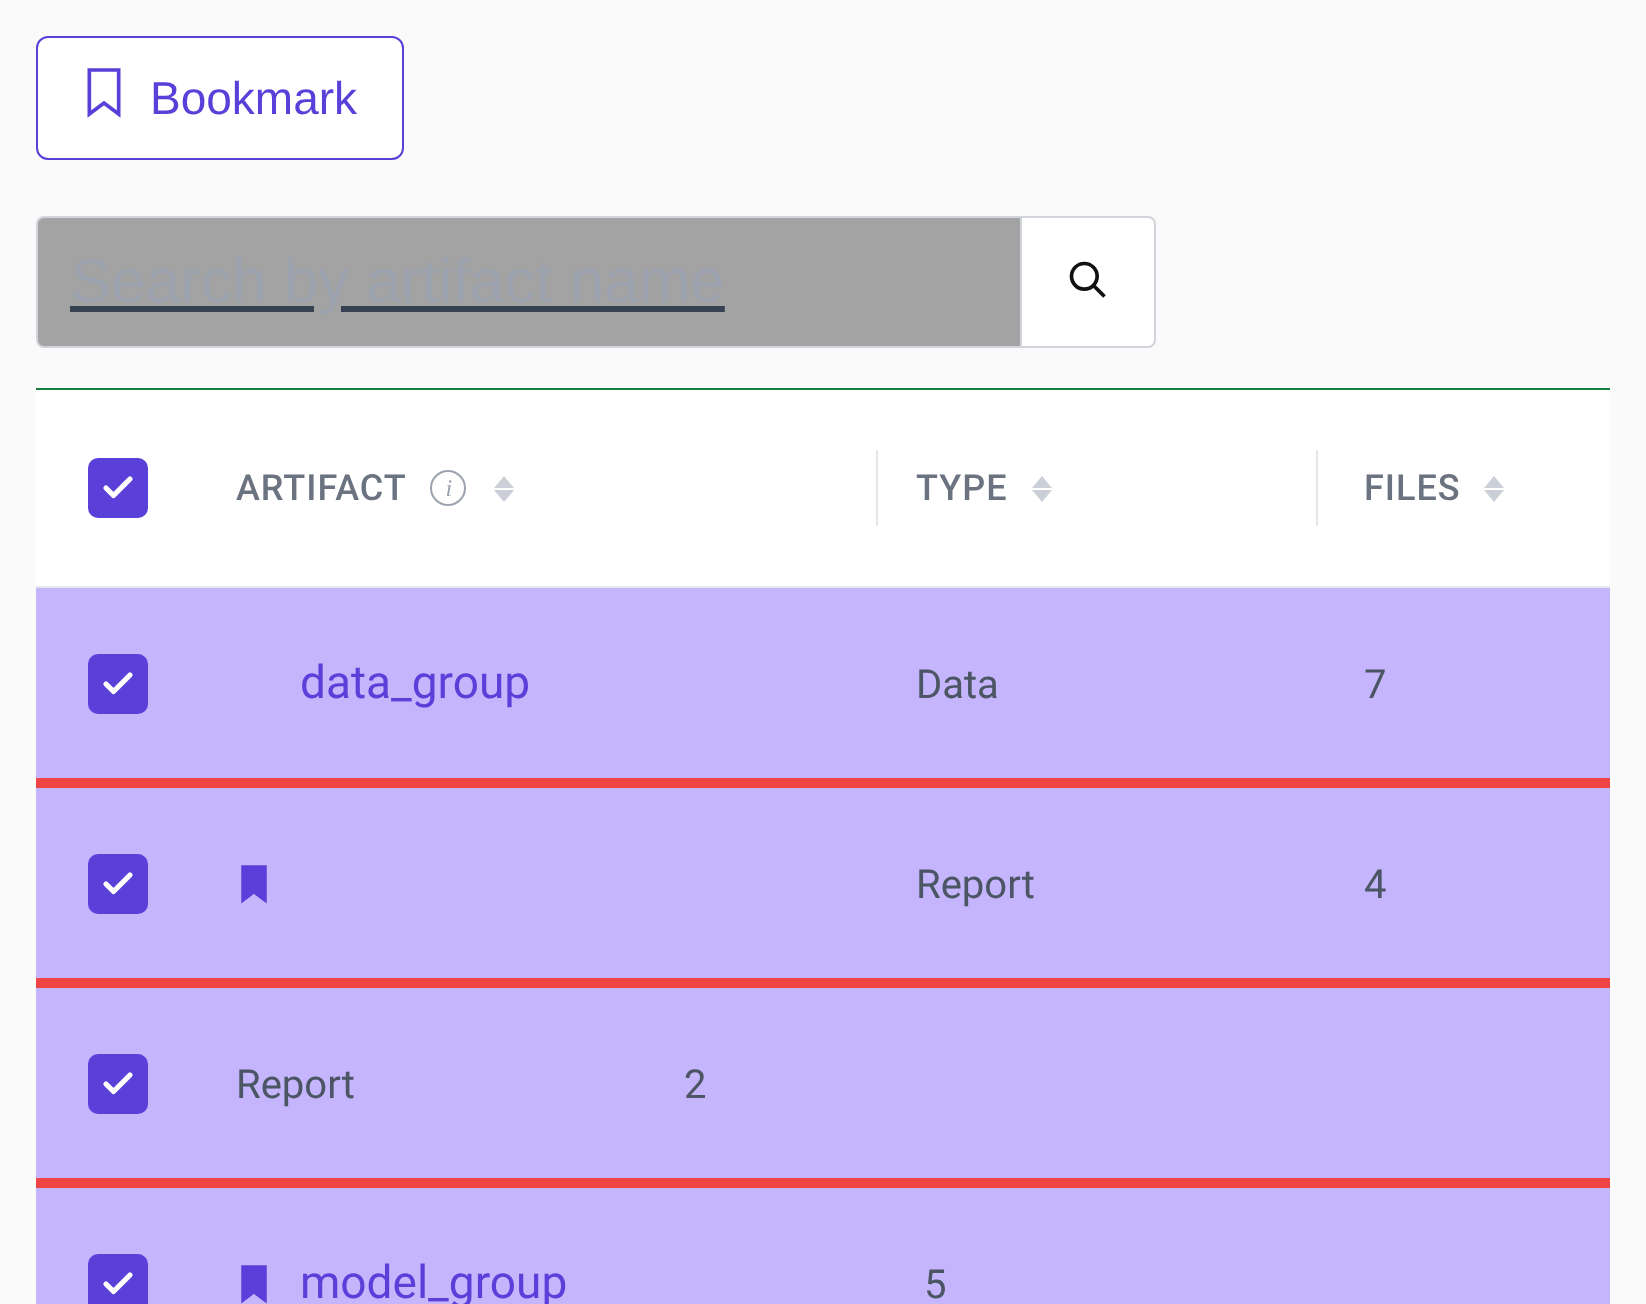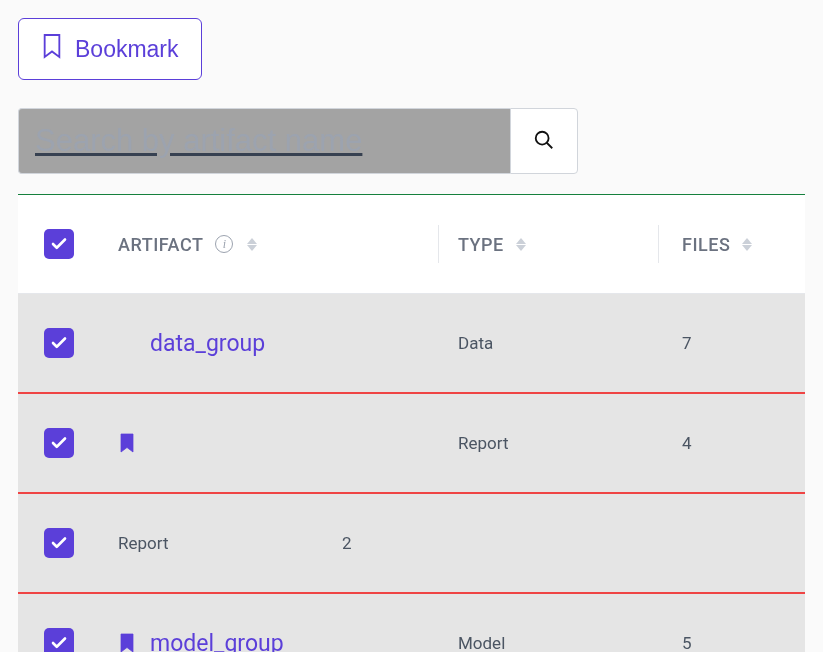--- a/index.html
+++ b/index.html
@@ -64,22 +64,22 @@
       background: #fff;
       border-top: 1px solid #15803d;
       border-bottom: 1px solid #e5e7eb;
       align-items: center;
       height: 100px;
     }
     .tbody .row {
       display: flex;
       align-items: center;
       height: 100px;
-      background: #e5e5e5;
-      border-bottom: 2px solid #ef4444;
+      background: #c4b5fd;
+      border-bottom: 5px solid #ef4444;
     }
     .col-check { width: 100px; padding-left: 26px; }
     .col-artifact { flex: 0 0 340px; display: flex; align-items: center; gap: 8px; }
     .col-type { flex: 0 0 220px; display: flex; align-items: center; gap: 6px; }
     .col-files { flex: 1; display: flex; align-items: center; gap: 6px; padding-left: 4px; }
     .thead .col-artifact,
     .thead .col-type,
     .thead .col-files {
       position: relative;
     }
@@ -139,21 +139,21 @@
     .artifact-name {
       font-size: 23px;
       color: #5B3FD9;
       display: flex;
       align-items: center;
       gap: 14px;
     }
     .artifact-name .bm-icon svg { width: 18px; height: 22px; display:block; }
     .artifact-name .bm-placeholder { width: 18px; }
     .cell-text {
-      font-size: 17px;
+      font-size: 20px;
       color: #4b5563;
     }
   </style>
 </head>
 <body>
 
 
 
 
 <button class="bookmark-btn">
@@ -285,23 +285,20 @@
         <div class="col-artifact">
           <span class="artifact-name">
             <span class="bm-icon">
               <svg viewBox="0 0 24 28" fill="#5B3FD9" stroke="#5B3FD9" stroke-width="1">
                 <path d="M4 2 H20 V26 L12 20 L4 26 Z"></path>
               </svg>
             </span>
             <span>model_group</span>
           </span>
         </div>
-        <div class="col-type">
-          <span class="cell-text">Model</span>
-        </div>
         <div class="col-files">
           <span class="cell-text">5</span>
         </div>
       </div>
     </div>
 </div>
 
 
 
 

